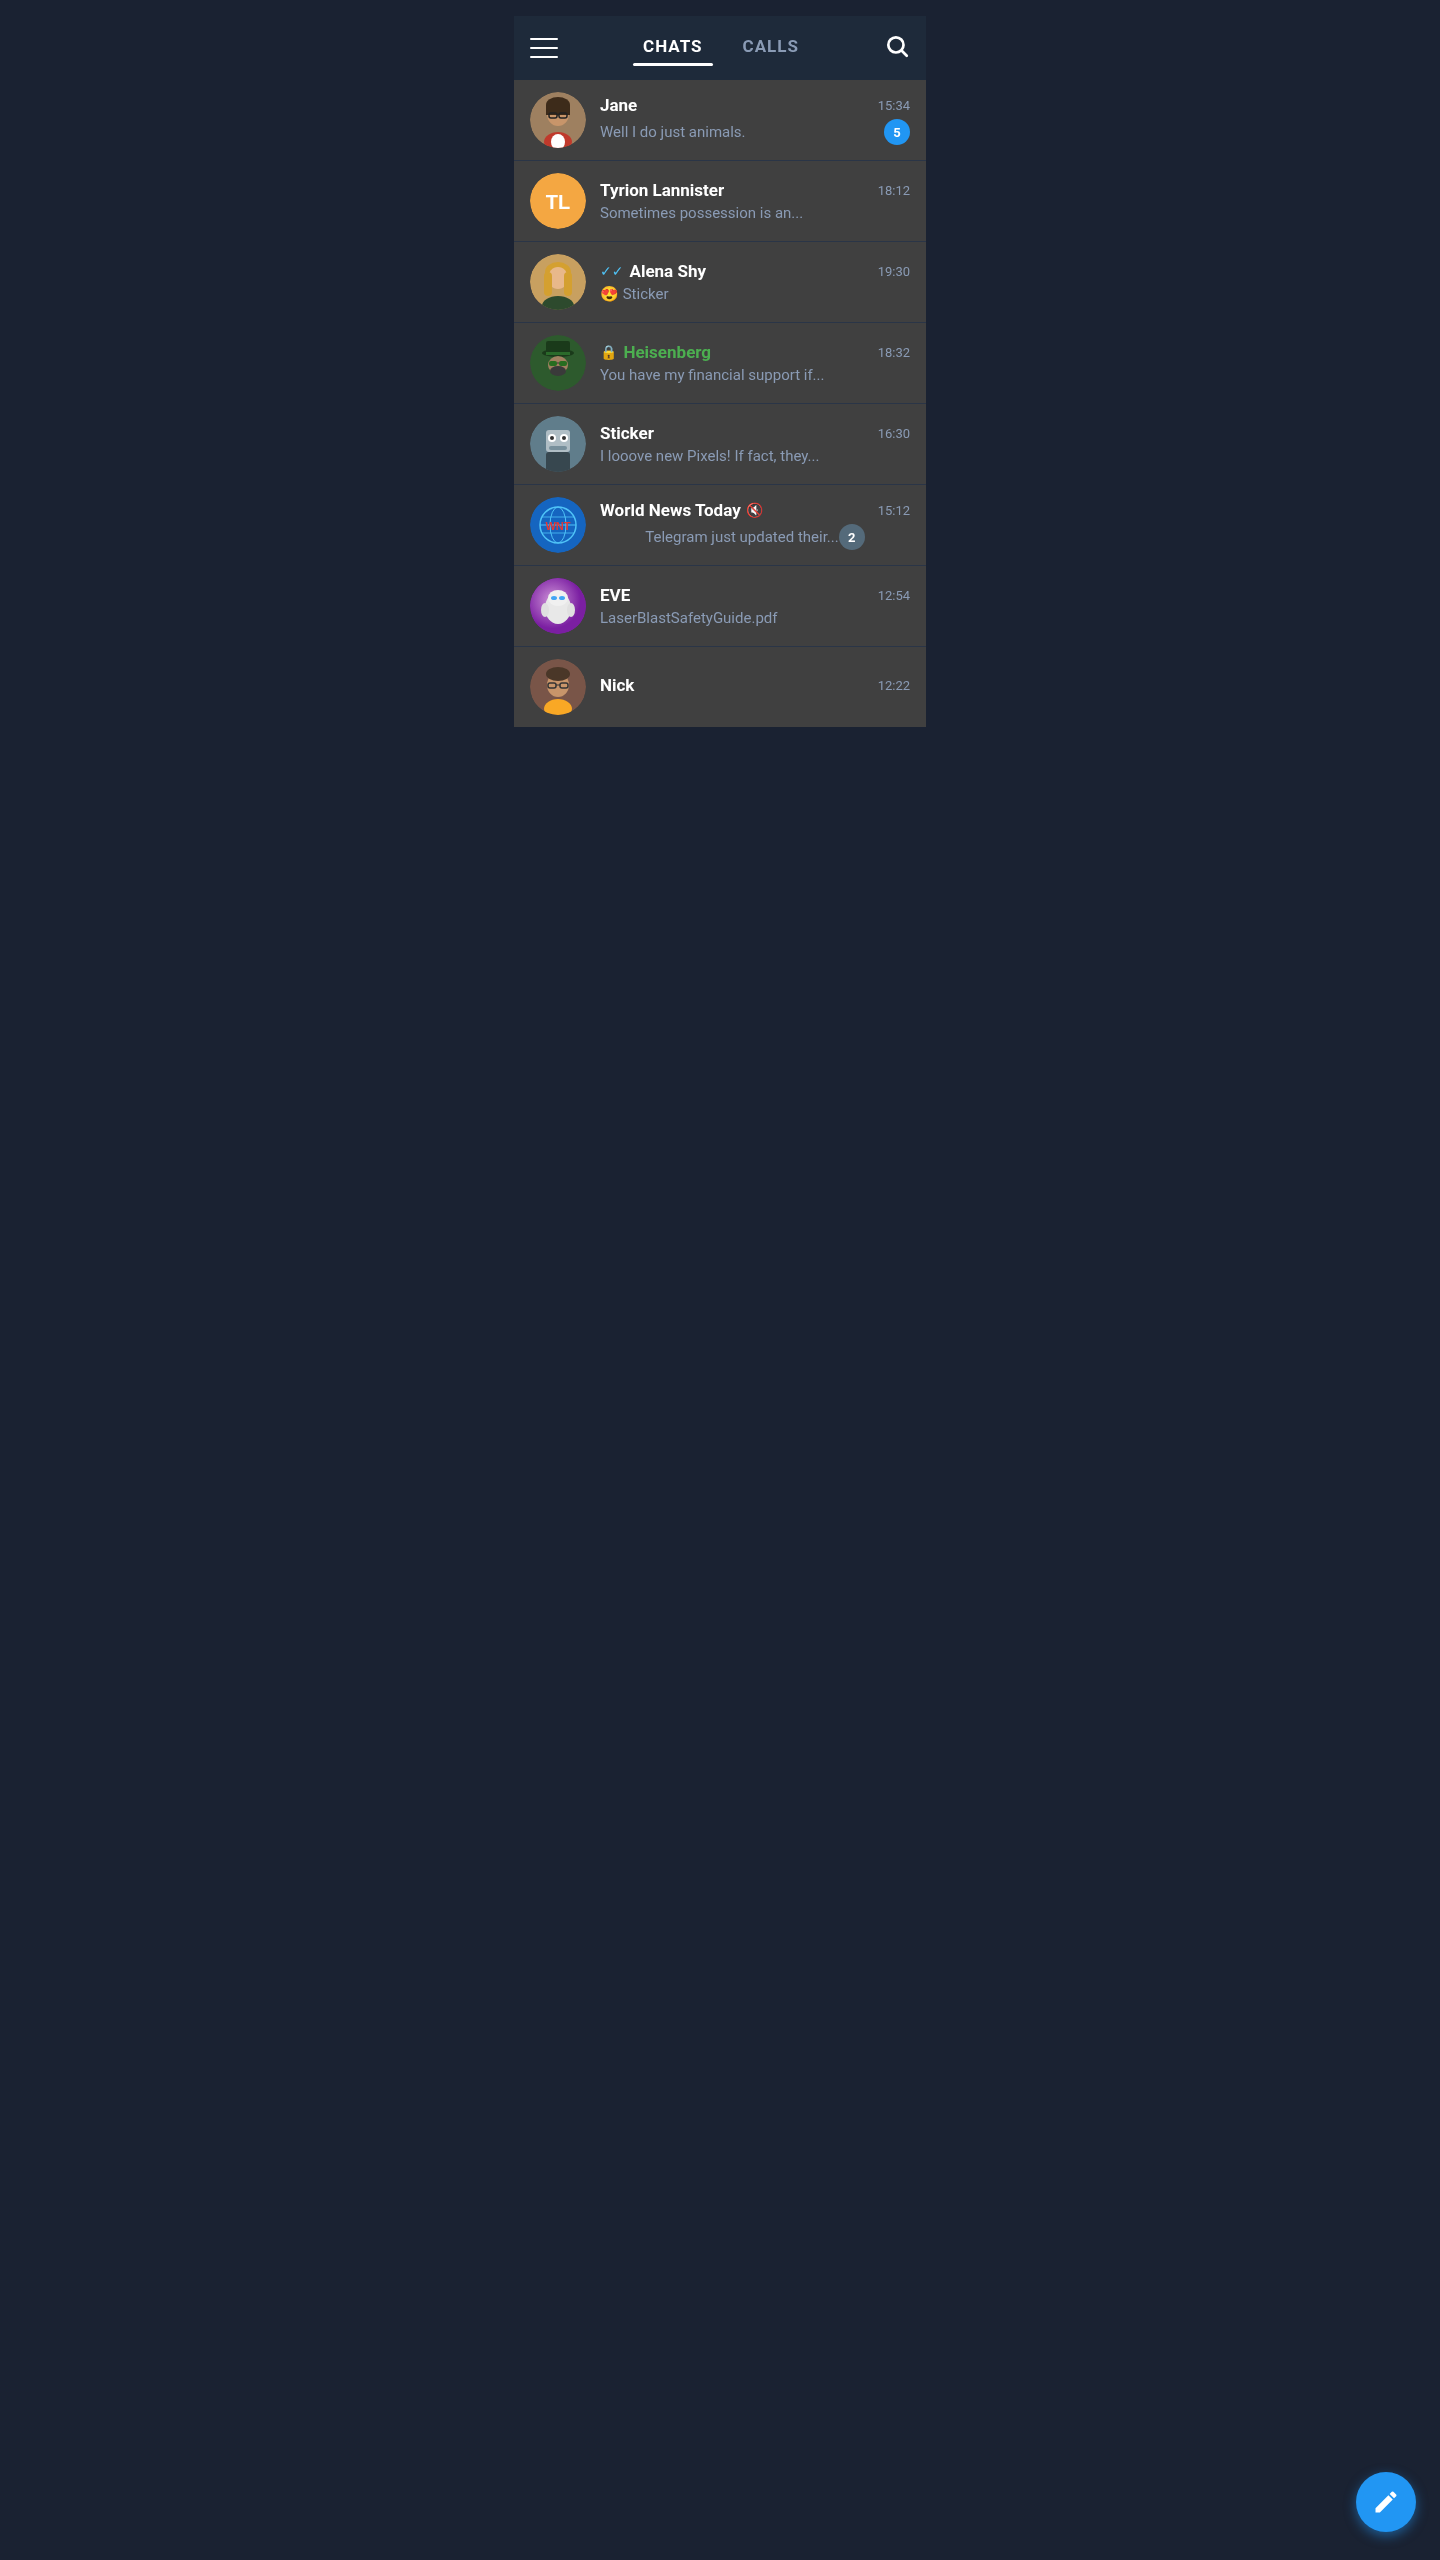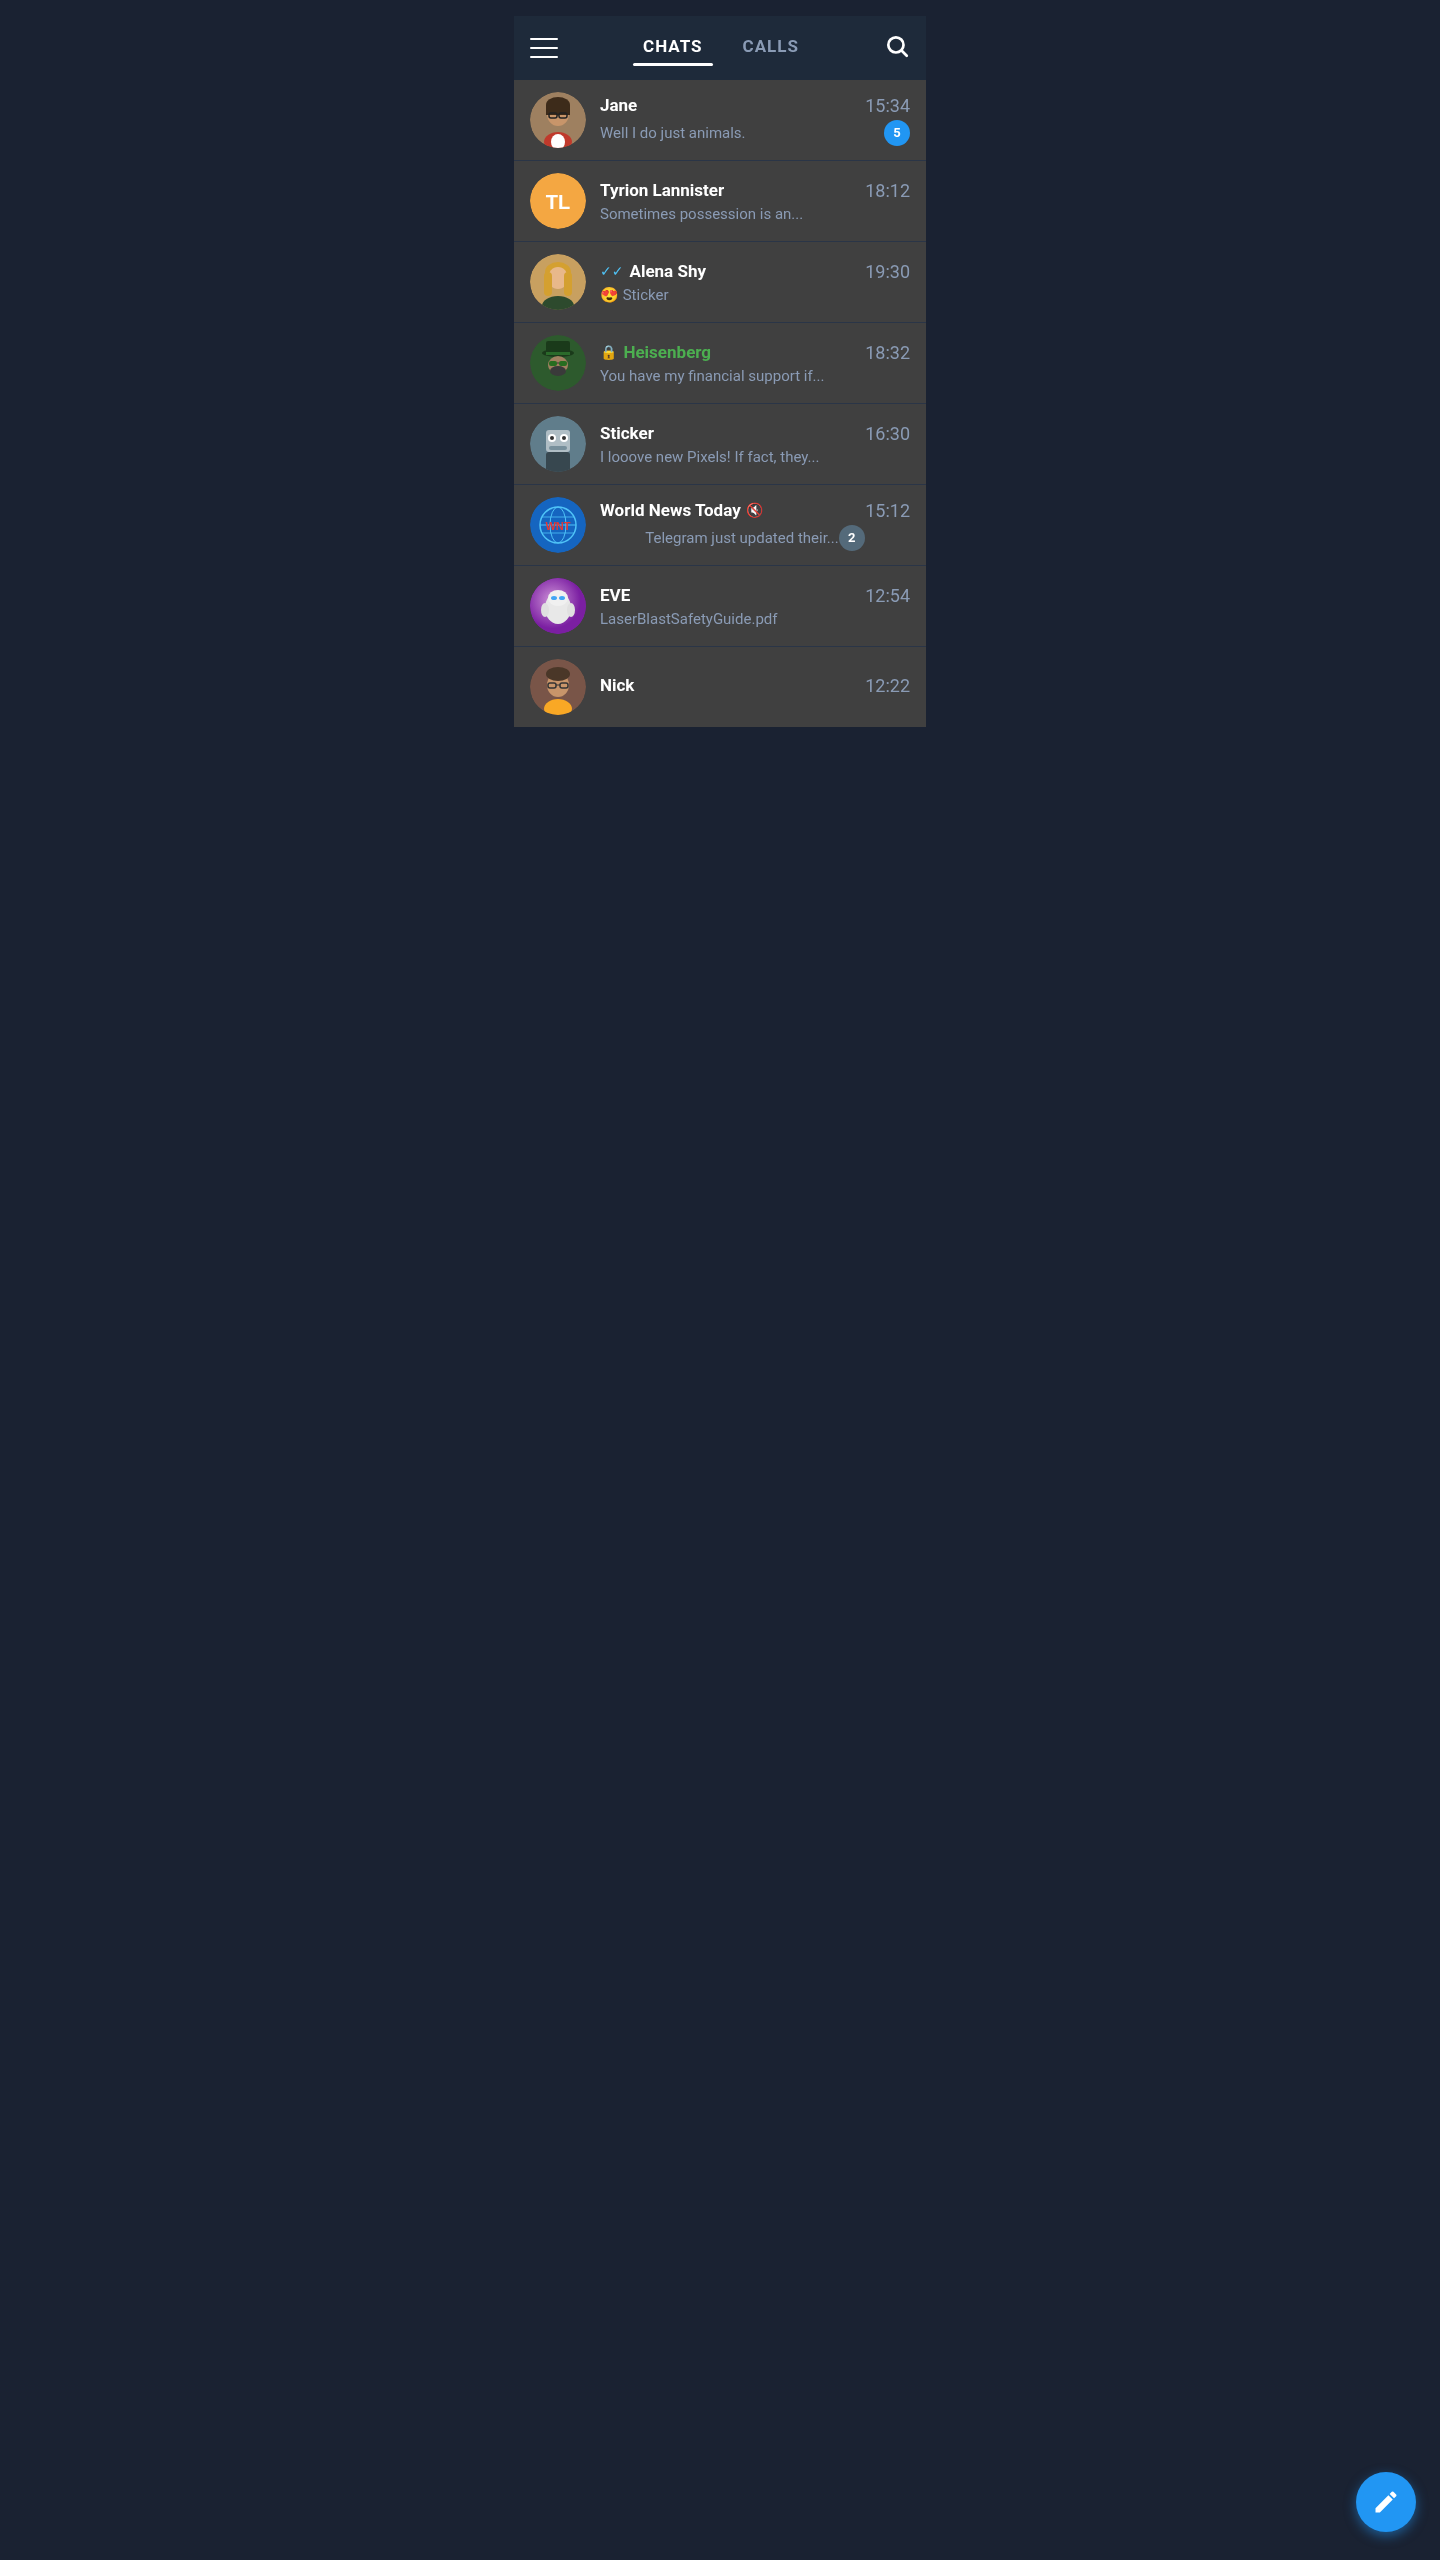--- a/index.html
+++ b/index.html
@@ -114,21 +114,21 @@
     .chat-name {
       font-size: 17px;
       font-weight: bold;
       color: #ffffff;
       display: flex;
       align-items: center;
       gap: 6px;
     }
 
     .chat-time {
-      font-size: 18px;
+      font-size: 13px;
       color: #8a9bb5;
       flex-shrink: 0;
     }
 
     .chat-preview {
       font-size: 15px;
       color: #8a9bb5;
       white-space: nowrap;
       overflow: hidden;
       text-overflow: ellipsis;

